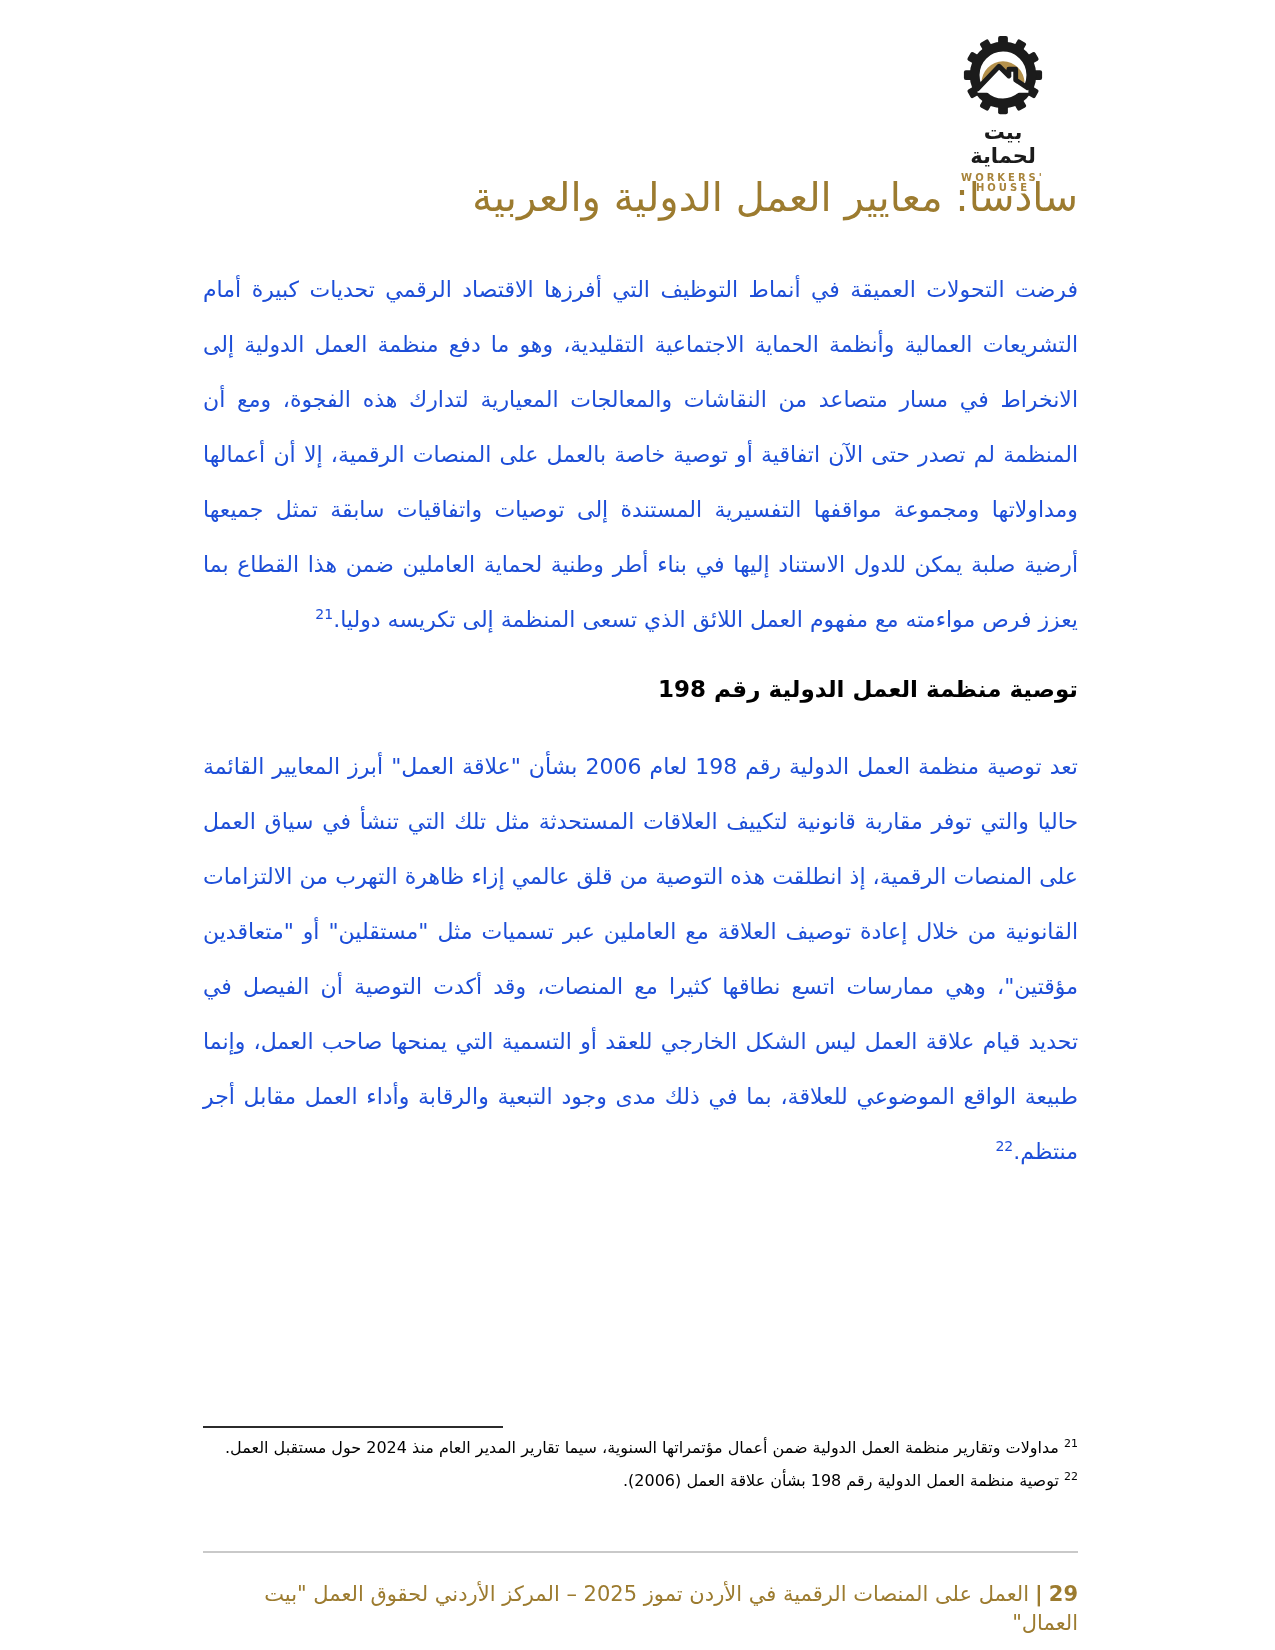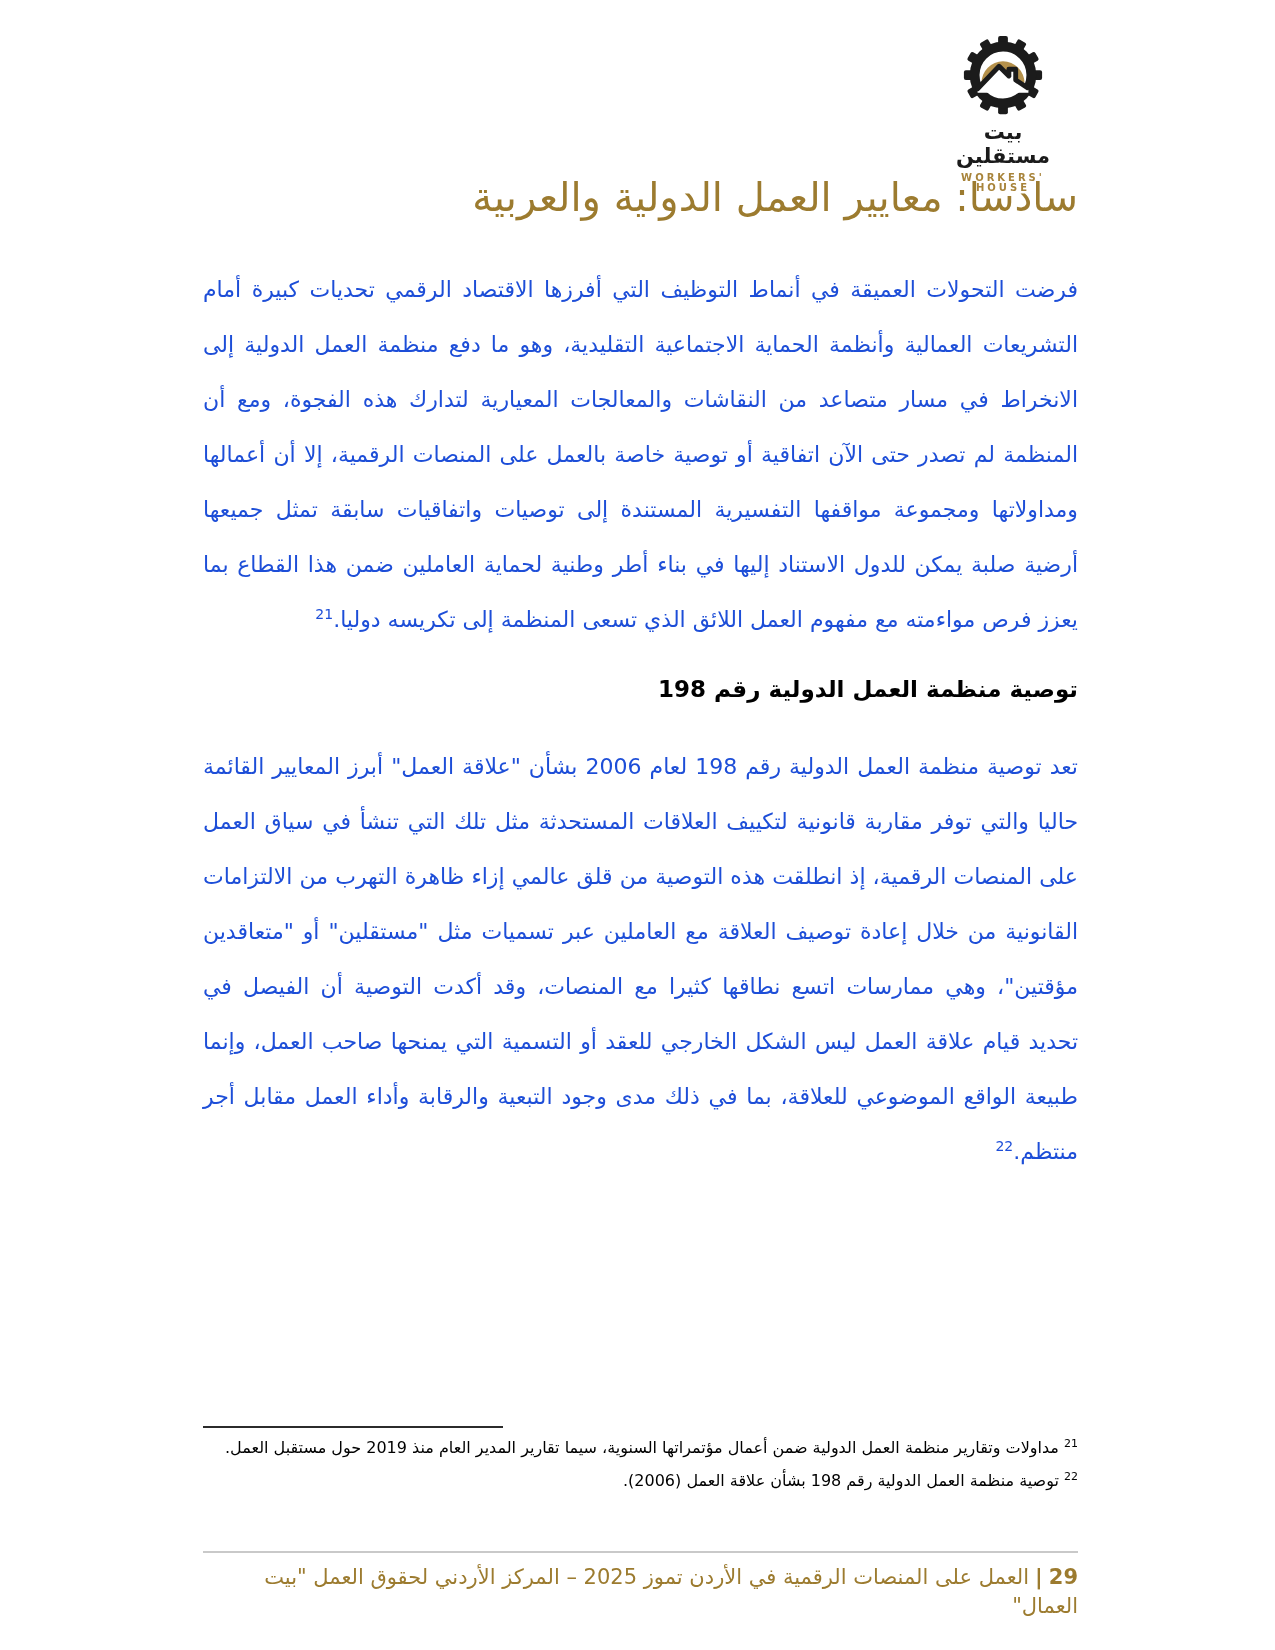--- a/index.html
+++ b/index.html
@@ -31,21 +31,21 @@
   
   .footnotes{position:absolute;top:1426px;right:142px;left:148px;}
   .fn-sep{width:300px;border-top:2px solid #2b2b2b;margin-left:auto;margin-right:0;}
   
   .fn-sep{margin:0 auto 0 0;}
   .fn-line{font-size:16px;line-height:27px;text-align:right;margin-top:6px;color:#000;}
   .fn-line sup{font-size:11px;line-height:0;}
   
   .footer{
     position:absolute;top:1551px;right:142px;left:148px;
-    border-top:2px solid #c9c9c9;padding-top:10px;
+    border-top:2px solid #c9c9c9;padding-top:27px;
     text-align:right;color:#9c7b2f;font-size:21px;line-height:1.4;
   }
   .footer .pg{font-weight:bold;}
   .footer .pipe{font-weight:bold;padding:0 6px;}
 </style>
 </head>
 <body>
 
 <div class="page">
 
@@ -64,40 +64,40 @@
         <rect x="55" y="2" width="10" height="13" rx="2" transform="rotate(270,60,42)"></rect>
         <rect x="55" y="2" width="10" height="13" rx="2" transform="rotate(300,60,42)"></rect>
         <rect x="55" y="2" width="10" height="13" rx="2" transform="rotate(330,60,42)"></rect>
       </g>
       <circle cx="60" cy="42" r="29" fill="#ffffff" stroke="#1b1b1b" stroke-width="10"></circle>
       <path d="M38,50 A22,22 0 0 1 82,50 Z" fill="#b5914b"></path>
       <polygon points="34,56 56,32 66,42 66,35 74,35 74,47 86,56 86,60 34,60" fill="#ffffff"></polygon>
       <path d="M34,56 L56,33 L66,43 M66,42 L66,36 L73,36 L73,47 L85,55" fill="none" stroke="#1b1b1b" stroke-width="5" stroke-linecap="round" stroke-linejoin="round"></path>
     </svg>
     <div class="logo-ar">بيت</div>
-    <div class="logo-ar">مستقلين</div>
+    <div class="logo-ar">لحماية</div>
     <div class="logo-en">WORKERS' HOUSE</div>
   </div>
 
   <div class="content">
 
     <h1 class="doc-title">سادسا: معايير العمل الدولية والعربية</h1>
 
     <p class="body-par"><span>فرضت التحولات العميقة في أنماط التوظيف التي أفرزها الاقتصاد الرقمي تحديات كبيرة أمام التشريعات العمالية وأنظمة الحماية الاجتماعية التقليدية، وهو ما دفع منظمة العمل الدولية إلى الانخراط في مسار متصاعد من النقاشات والمعالجات المعيارية لتدارك هذه الفجوة، ومع أن المنظمة لم تصدر حتى الآن اتفاقية أو توصية خاصة بالعمل على المنصات الرقمية، إلا أن أعمالها ومداولاتها ومجموعة مواقفها التفسيرية المستندة إلى توصيات واتفاقيات سابقة تمثل جميعها أرضية صلبة يمكن للدول الاستناد إليها في بناء أطر وطنية لحماية العاملين ضمن هذا القطاع بما يعزز فرص مواءمته مع مفهوم العمل اللائق الذي تسعى المنظمة إلى تكريسه دوليا.</span><sup>21</sup></p>
 
     <h2 class="sub-heading">توصية منظمة العمل الدولية رقم 198</h2>
 
     <p class="body-par"><span>تعد توصية منظمة العمل الدولية رقم 198 لعام 2006 بشأن "علاقة العمل" أبرز المعايير القائمة حاليا والتي توفر مقاربة قانونية لتكييف العلاقات المستحدثة مثل تلك التي تنشأ في سياق العمل على المنصات الرقمية، إذ انطلقت هذه التوصية من قلق عالمي إزاء ظاهرة التهرب من الالتزامات القانونية من خلال إعادة توصيف العلاقة مع العاملين عبر تسميات مثل "مستقلين" أو "متعاقدين مؤقتين"، وهي ممارسات اتسع نطاقها كثيرا مع المنصات، وقد أكدت التوصية أن الفيصل في تحديد قيام علاقة العمل ليس الشكل الخارجي للعقد أو التسمية التي يمنحها صاحب العمل، وإنما طبيعة الواقع الموضوعي للعلاقة، بما في ذلك مدى وجود التبعية والرقابة وأداء العمل مقابل أجر منتظم.</span><sup>22</sup></p>
 
 
   </div>
 
   <div class="footnotes">
     <div class="fn-sep"></div>
-    <div class="fn-line"><sup>21</sup><span> مداولات وتقارير منظمة العمل الدولية ضمن أعمال مؤتمراتها السنوية، سيما تقارير المدير العام منذ 2019 حول مستقبل العمل.</span></div>
+    <div class="fn-line"><sup>21</sup><span> مداولات وتقارير منظمة العمل الدولية ضمن أعمال مؤتمراتها السنوية، سيما تقارير المدير العام منذ 2024 حول مستقبل العمل.</span></div>
     <div class="fn-line"><sup>22</sup><span> توصية منظمة العمل الدولية رقم 198 بشأن علاقة العمل (2006).</span></div>
   </div>
 
   <div class="footer">
     <span class="pg">29</span><span class="pipe">|</span><span>العمل على المنصات الرقمية في الأردن تموز 2025 – المركز الأردني لحقوق العمل "بيت العمال"</span>
   </div>
 
 </div>
 
 </body></html>

